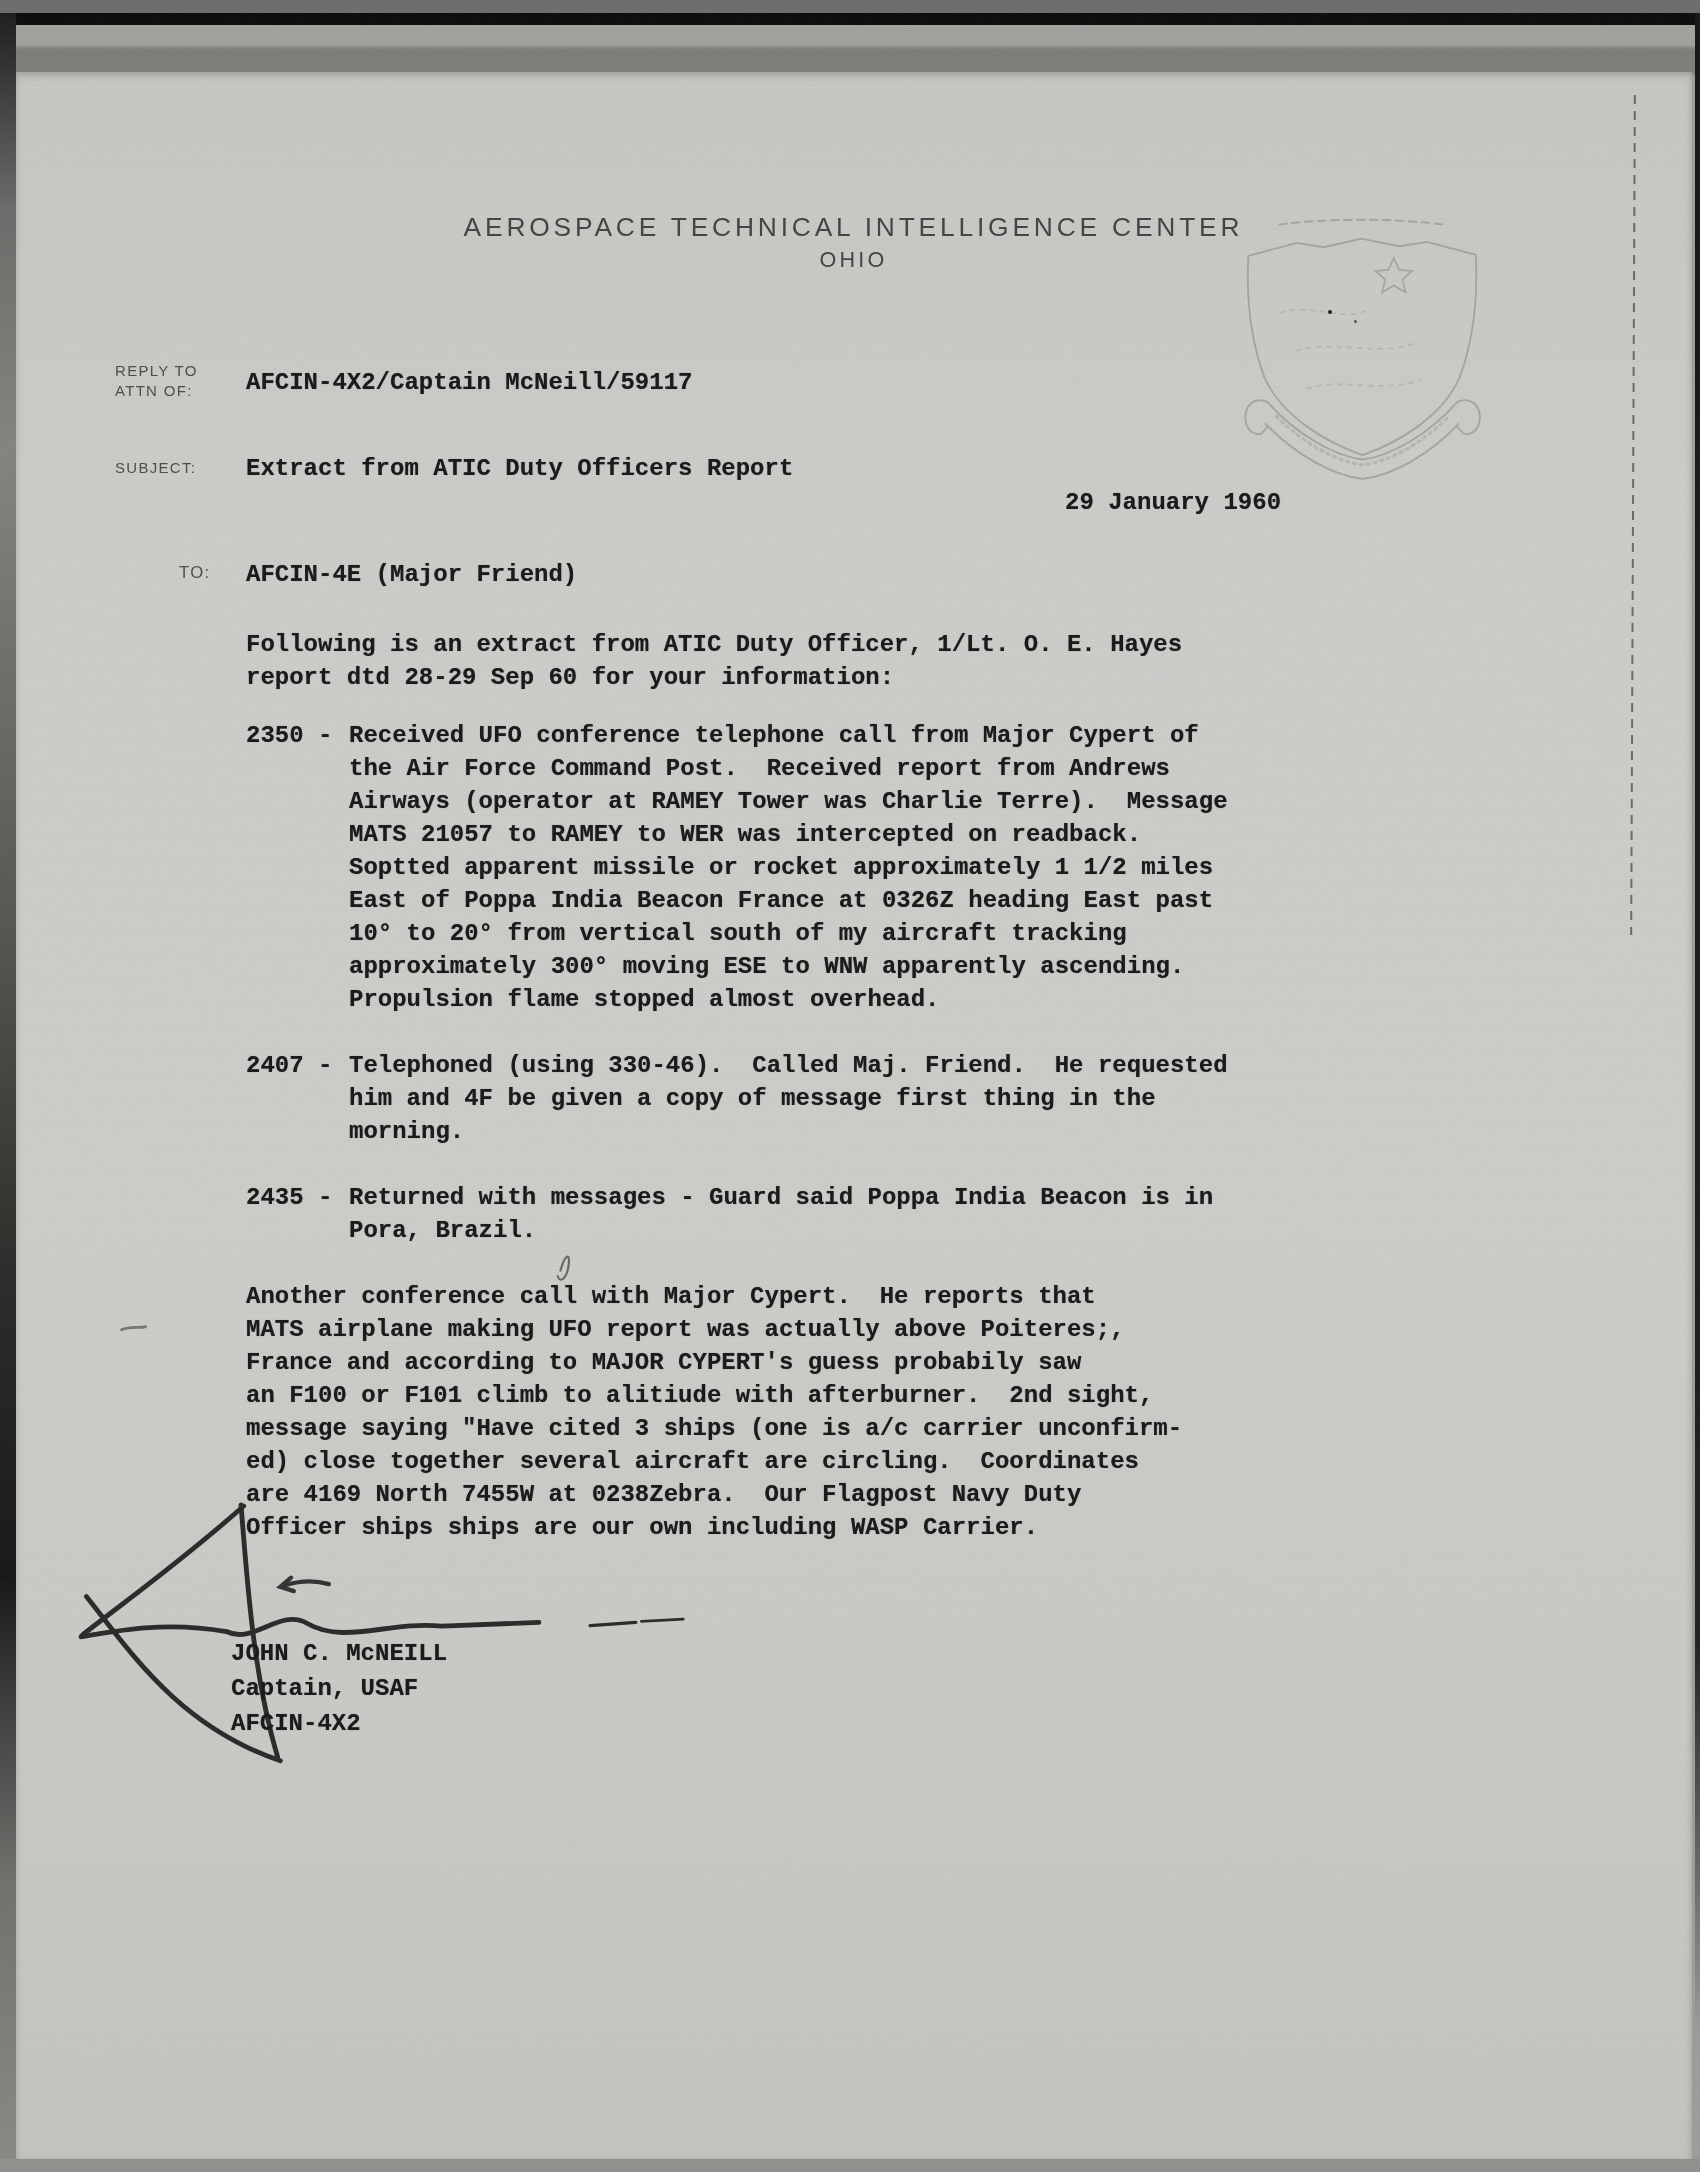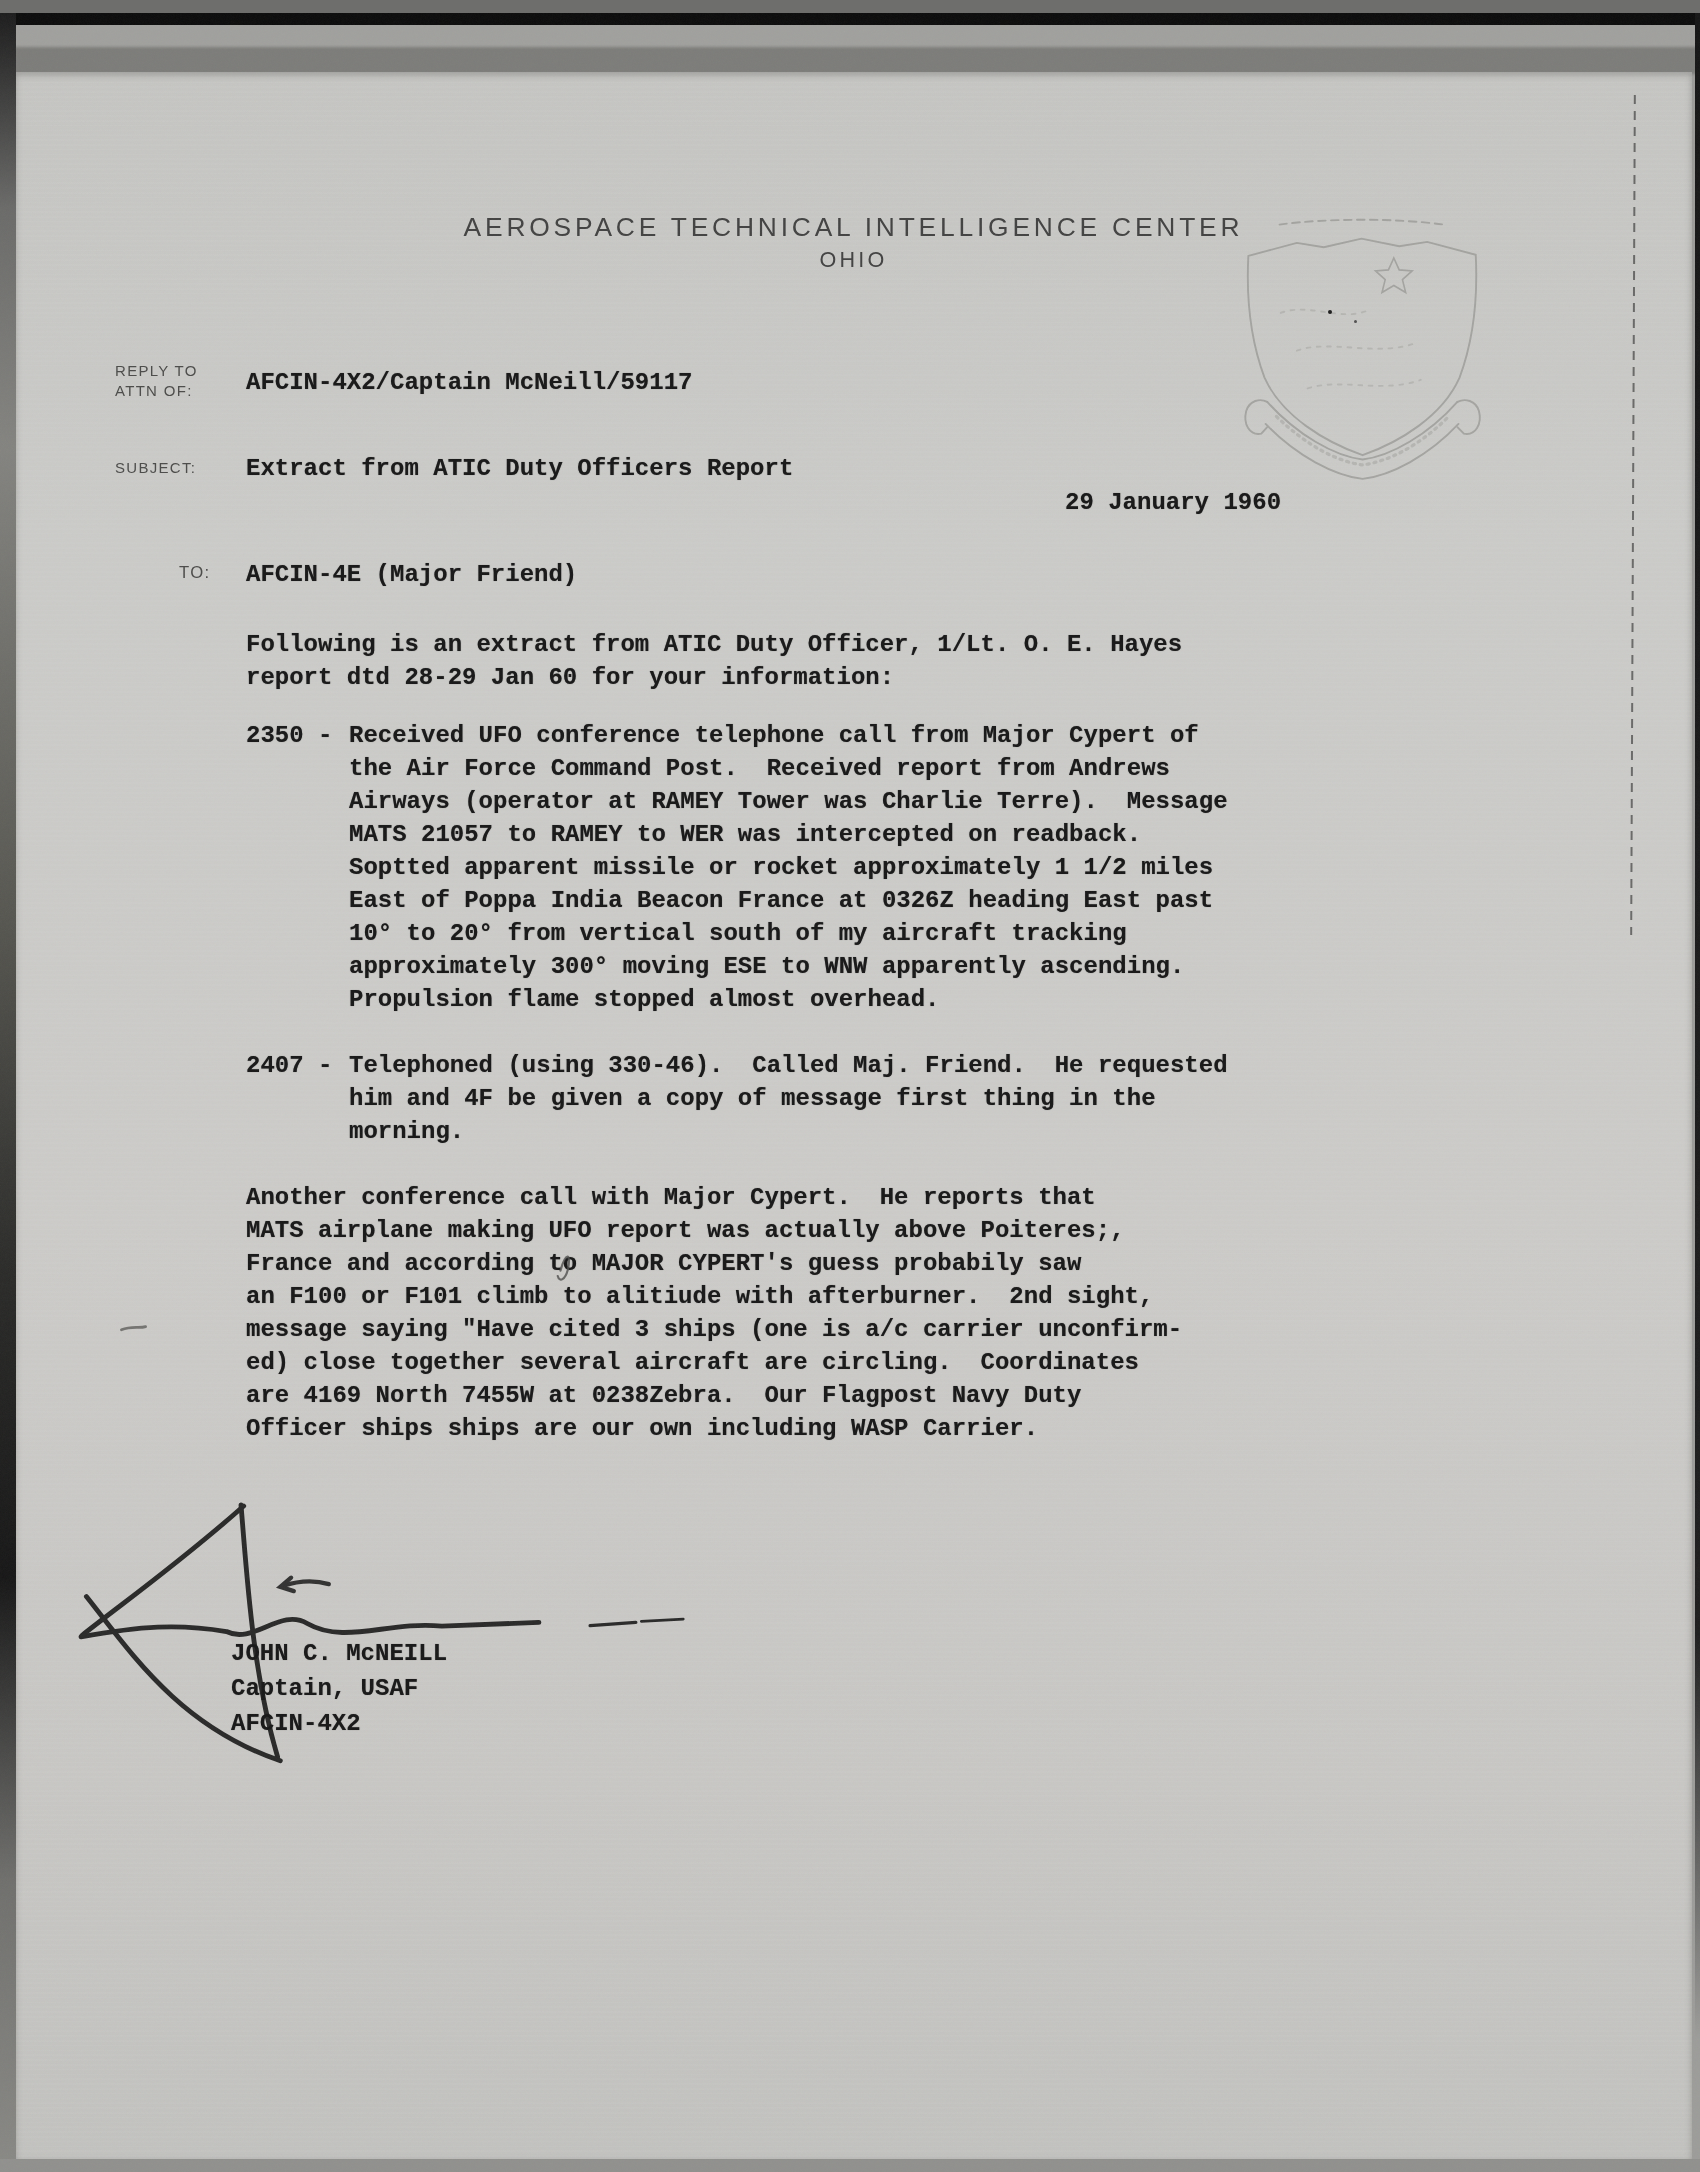--- a/index.html
+++ b/index.html
@@ -102,21 +102,21 @@
     <div class="flabel" style="left:100px;top:386px;">SUBJECT:</div>
     <div class="typed subject-value tline">Extract from ATIC Duty Officers Report</div>
 
     <div class="typed date-line tline">29 January 1960</div>
 
     <div class="flabel" style="left:164px;top:491px;font-size:16.7px;">TO:</div>
     <div class="typed to-value tline">AFCIN-4E (Major Friend)</div>
 
     <div class="typed intro">
         <div class="tline">Following is an extract from ATIC Duty Officer, 1/Lt. O. E. Hayes</div>
-        <div class="tline">report dtd 28-29 Jan 60 for your information:</div>
+        <div class="tline">report dtd 28-29 Sep 60 for your information:</div>
       </div>
 
     <div class="typed entries">
         <div class="entry">
           <span class="etime">2350 -</span>
           <div>
             <div class="tline">Received UFO conference telephone call from Major Cypert of</div>
             <div class="tline">the Air Force Command Post.  Received report from Andrews</div>
             <div class="tline">Airways (operator at RAMEY Tower was Charlie Terre).  Message</div>
             <div class="tline">MATS 21057 to RAMEY to WER was intercepted on readback.</div>
@@ -126,20 +126,27 @@
             <div class="tline">approximately 300° moving ESE to WNW apparently ascending.</div>
             <div class="tline">Propulsion flame stopped almost overhead.</div>
           </div>
         </div>
         <div class="entry">
           <span class="etime">2407 -</span>
           <div>
             <div class="tline">Telephoned (using 330-46).  Called Maj. Friend.  He requested</div>
             <div class="tline">him and 4F be given a copy of message first thing in the</div>
             <div class="tline">morning.</div>
+          </div>
+        </div>
+        <div class="entry">
+          <span class="etime">2435 -</span>
+          <div>
+            <div class="tline">Returned with messages - Guard said Poppa India Beacon is in</div>
+            <div class="tline">Pora, Brazil.</div>
           </div>
         </div>
         <div class="entry">
           <div>
             <div class="tline">Another conference call with Major Cypert.  He reports that</div>
             <div class="tline">MATS airplane making UFO report was actually above Poiteres;,</div>
             <div class="tline">France and according to MAJOR CYPERT's guess probabily saw</div>
             <div class="tline">an F100 or F101 climb to alitiude with afterburner.  2nd sight,</div>
             <div class="tline">message saying "Have cited 3 ships (one is a/c carrier unconfirm-</div>
             <div class="tline">ed) close together several aircraft are circling.  Coordinates</div>

